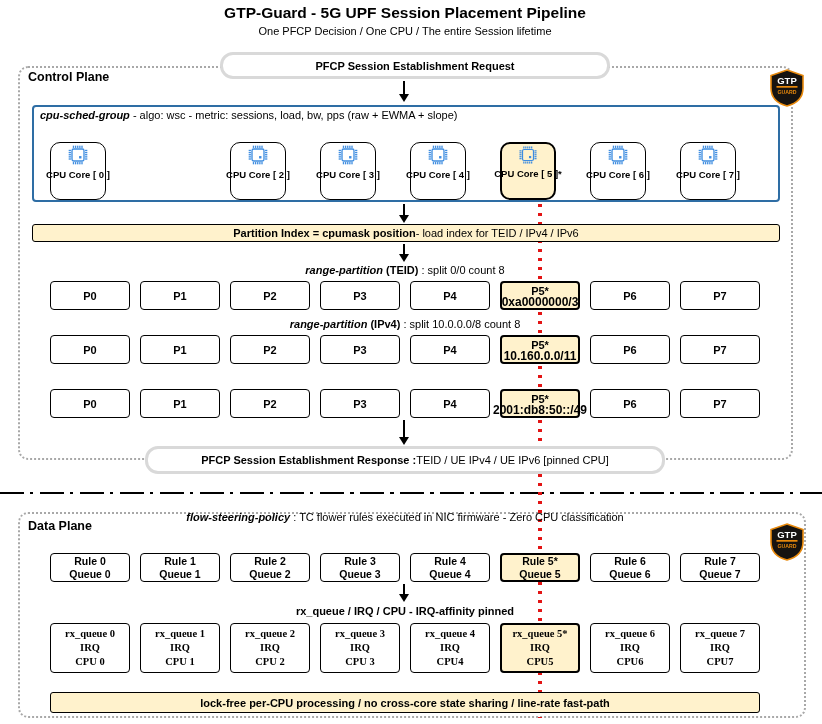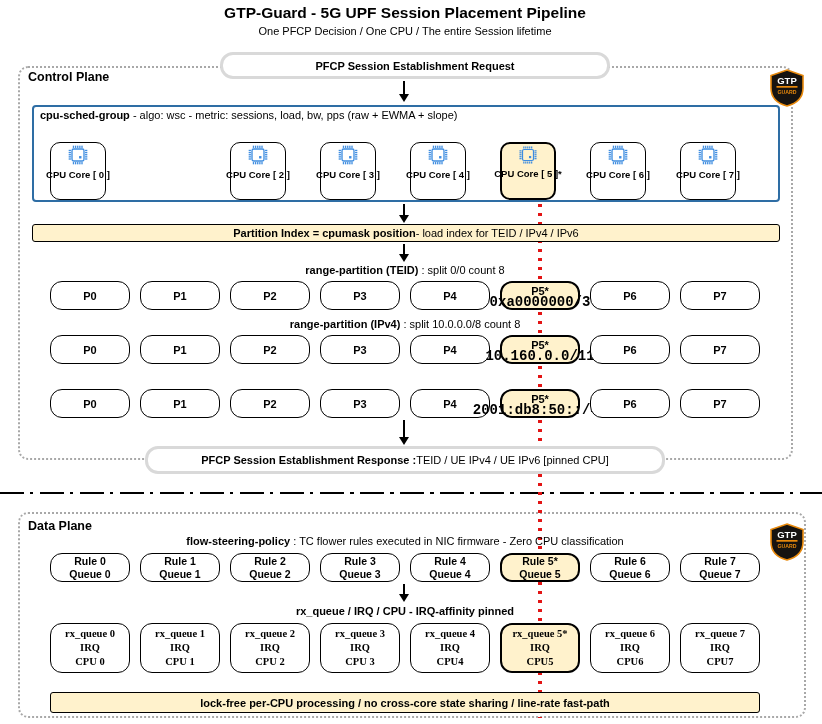--- a/index.html
+++ b/index.html
@@ -18,39 +18,39 @@
   .plane-label { position:absolute; font-size:12.5px; font-weight:bold; z-index:2; background:#fff; padding:0 2px; }
   .round-msg { position:absolute; background:#fff; border:3px solid #d9d9d9; border-radius:13px;
                display:flex; align-items:center; justify-content:center; font-size:11px;
                z-index:3; white-space:nowrap; }
   .req { left:220px; top:52px; width:390px; height:27px; font-weight:bold; }
   .resp { left:145px; top:446px; width:520px; height:28px; }
   .sched { position:absolute; left:32px; top:105px; width:748px; height:97px;
            border:2px solid #2e6da4; border-radius:4px; background:#fff; z-index:1; }
   .sched-head { position:absolute; left:40px; top:109px; font-size:11px; z-index:2; white-space:nowrap; }
   .b  { font-weight:bold; }
-  .bi { font-weight:bold; }
+  .bi { font-weight:bold; font-style:italic; }
   .row { position:absolute; left:0; width:822px; z-index:2; }
   .r-cores { top:131px; height:58px; }
   .r-teid { top:281px; } .r-ipv4 { top:335px; } .r-ipv6 { top:389px; }
   .r-rules { top:553px; } .r-rx { top:623px; }
   .c0{left:50px}.c1{left:140px}.c2{left:230px}.c3{left:320px}
   .c4{left:410px}.c5{left:500px}.c6{left:590px}.c7{left:680px}
   .core { position:absolute; top:11px; width:56px; height:58px; border:1.7px solid #000;
           border-radius:10px; background:#fff; display:flex; flex-direction:column;
           align-items:center; justify-content:flex-end; padding-bottom:19px; }
   .core .chip { width:30px; height:30px; margin-bottom:2px; }
   .core .lbl { font-size:9.5px; font-weight:bold; white-space:nowrap; }
   .cell { position:absolute; top:0; width:80px; height:29px; border:1.5px solid #000;
-          border-radius:12px; background:#fff; display:flex; align-items:center;
+          border-radius:4px; background:#fff; display:flex; align-items:center;
           justify-content:center; font-weight:bold; font-size:11px; }
   .hl { background:#fff2cc; border-width:2.3px; }
   .cell.two { flex-direction:column; }
   .cell .main { line-height:12px; }
-  .cell .sub { font-size:14px; line-height:10px;font-family:Liberation Mono, monospace; }
+  .cell .sub { font-size:12px; line-height:10px; }
   .duo { flex-direction:column; font-size:10.5px; line-height:13px; }
   .trio { flex-direction:column; font-size:10.5px; line-height:14px; height:50px;font-family:Liberation Serif, serif; }
   .heading { position:absolute; left:0; width:810px; text-align:center; font-size:11px;
              z-index:2; white-space:nowrap; }
   .banner { position:absolute; background:#fff2cc; border:1.3px solid #000; border-radius:3px;
             display:flex; align-items:center; justify-content:center; font-size:11px;
             z-index:2; white-space:nowrap; }
   .banner1 { left:32px; top:224px; width:748px; height:18px; }
   .banner2 { left:50px; top:692px; width:710px; height:21px; font-weight:bold; }
   .arrow { position:absolute; left:403px; width:2px; background:#000; z-index:2; }
@@ -241,21 +241,21 @@
   <div class="plane dp"></div>
   <div class="plane-label" style="left:26px;top:519px;">Data Plane</div>
 
   <svg class="logo logo-dp" viewBox="0 0 34 38">
     <path d="M17 1 L33 6.5 V19 C33 29 26.5 34.5 17 37 C7.5 34.5 1 29 1 19 V6.5 Z" fill="#161310" stroke="#e8890c" stroke-width="1.6"></path>
     <text x="17" y="14.5" font-size="9.5" font-weight="bold" fill="#ffffff" text-anchor="middle" font-family="Liberation Sans, sans-serif">GTP</text>
     <rect x="6.5" y="17" width="21" height="1.7" fill="#e8890c"></rect>
     <text x="17" y="24.8" font-size="5.2" font-weight="bold" fill="#e8890c" text-anchor="middle" font-family="Liberation Sans, sans-serif">GUARD</text>
   </svg>
 
-  <div class="heading" style="top:535px;">
+  <div class="heading" style="top:511px;">
     <span class="bi">flow-steering-policy</span><span> : TC flower rules executed in NIC firmware - Zero CPU classification</span>
   </div>
 
   <div class="row r-rules">
     <div class="cell duo c0">
       <span>Rule 0</span>
         <span>Queue 0</span>
     </div>
     <div class="cell duo c1">
       <span>Rule 1</span>

